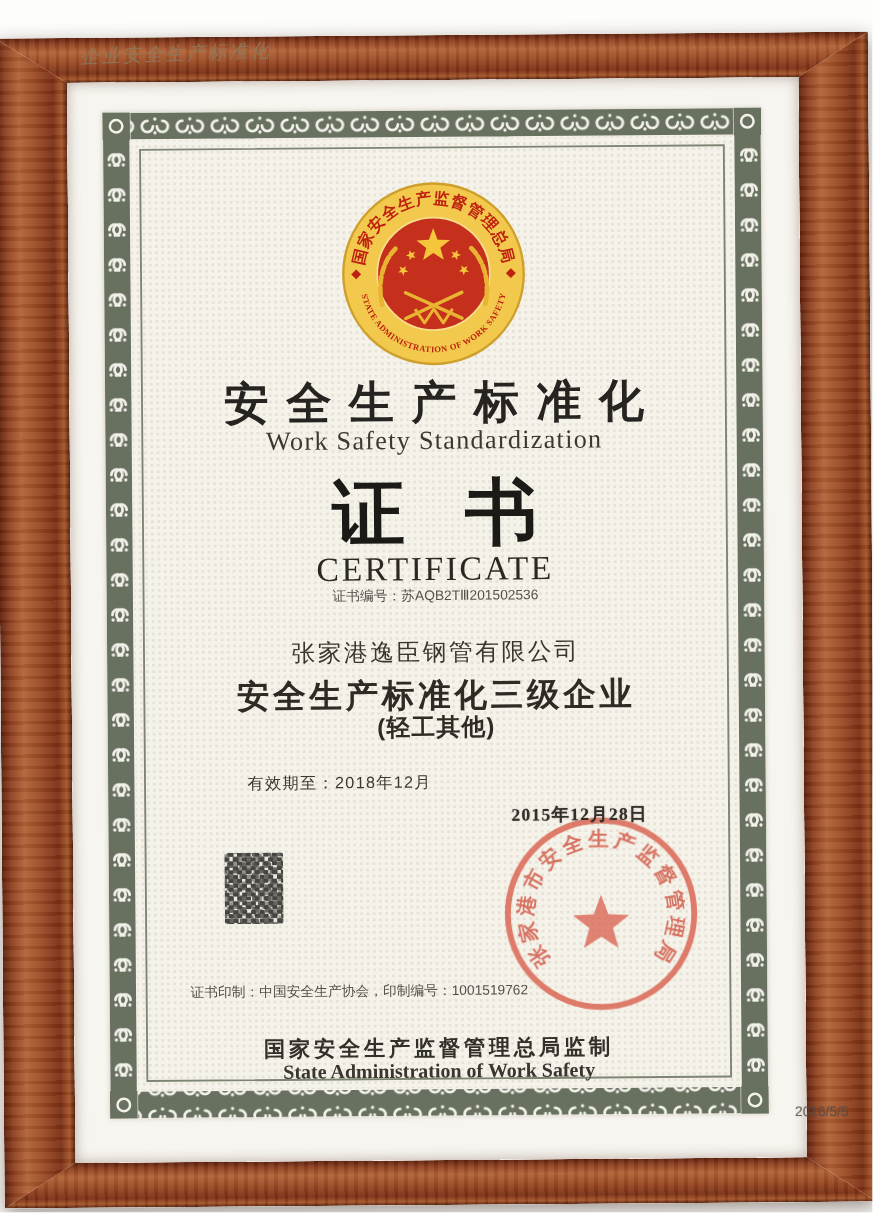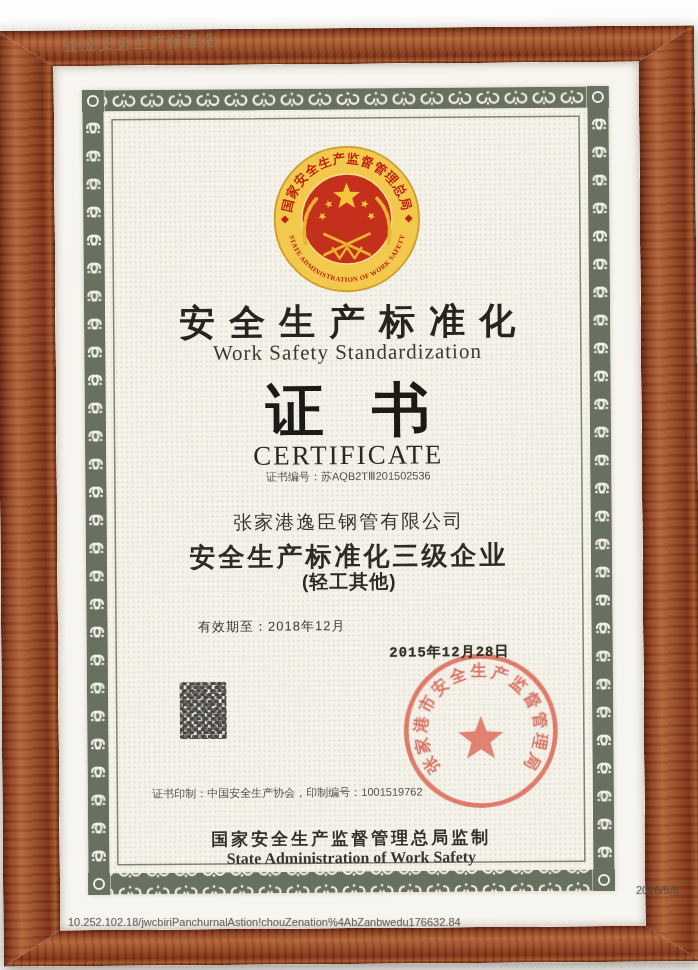--- a/index.html
+++ b/index.html
@@ -44,21 +44,21 @@
   .title-cn{font-weight:700;font-size:36px;letter-spacing:14px;padding-left:14px;color:#262320;}
   .title-en{font-size:21px;color:#3b382f;letter-spacing:1px;}
   .zhengshu{font-weight:700;font-size:58px;letter-spacing:48px;padding-left:48px;color:#1c1a17;}
   .cert-en{font-size:27px;letter-spacing:2px;color:#2b2822;}
   .small-line{font-size:11px;color:#54504a;font-family:"Liberation Sans","DejaVu Sans",sans-serif;}
   .company{font-size:19px;letter-spacing:2px;color:#3a362e;font-family:"Liberation Sans","DejaVu Sans",sans-serif;}
   .grade{font-weight:700;font-size:26px;letter-spacing:3px;color:#2f2b24;font-family:"Liberation Sans","DejaVu Sans",sans-serif;}
   .grade-sub{font-weight:700;font-size:19px;letter-spacing:1px;color:#2f2b24;font-family:"Liberation Sans","DejaVu Sans",sans-serif;}
   .valid{font-size:13px;color:#3c382f;letter-spacing:1px;font-family:"Liberation Sans","DejaVu Sans",sans-serif;}
   .issue-date{font-size:14px;font-weight:700;color:#33302a;letter-spacing:1px;z-index:3;
-              font-family:Liberation Mono, monospace;text-shadow:0 0 1px rgba(60,55,50,.6);}
+              font-family:Liberation Serif, serif;text-shadow:0 0 1px rgba(60,55,50,.6);margin-left:20px;}
   .issuer-cn{font-weight:700;font-size:17px;letter-spacing:3px;color:#332f29;font-family:"Liberation Sans","DejaVu Sans",sans-serif;}
   .issuer-en{font-weight:700;font-size:16px;color:#3a362f;}
 
   #qr{width:47px;height:57px;border-radius:2px;opacity:.88;
       background:
         repeating-conic-gradient(#2e2d2b 0% 25%,transparent 0% 50%) 0 0/7px 7px,
         repeating-conic-gradient(#57534d 0% 25%,transparent 0% 50%) 2px 3px/10px 9px,
         repeating-conic-gradient(#8a867f 0% 25%,transparent 0% 50%) 4px 1px/13px 11px,
         #e9e6de;}
 
@@ -170,16 +170,15 @@
           </text>
         </svg>
 
         <div class="abs small-line" style="left:65px;top:697px;">证书印制：中国安全生产协会，印制编号：1001519762</div>
         <div class="abs ctr issuer-cn" style="top:739px;">国家安全生产监督管理总局监制</div>
         <div class="abs ctr issuer-en" style="top:761px;">State Administration of Work Safety</div>
       </div>
     </div>
   </div>
 
-  <div class="abs print-footer" style="left:68px;top:916px;max-width:560px;overflow:hidden;">10.252.102.18/jwcbiriPanchurnalAstion!chouZenation%4AbZanbwedu176632.84</div>
   <div class="abs print-footer" style="left:636px;top:884px;">2016/5/5</div>
 
 </div>
 
 </body></html>

